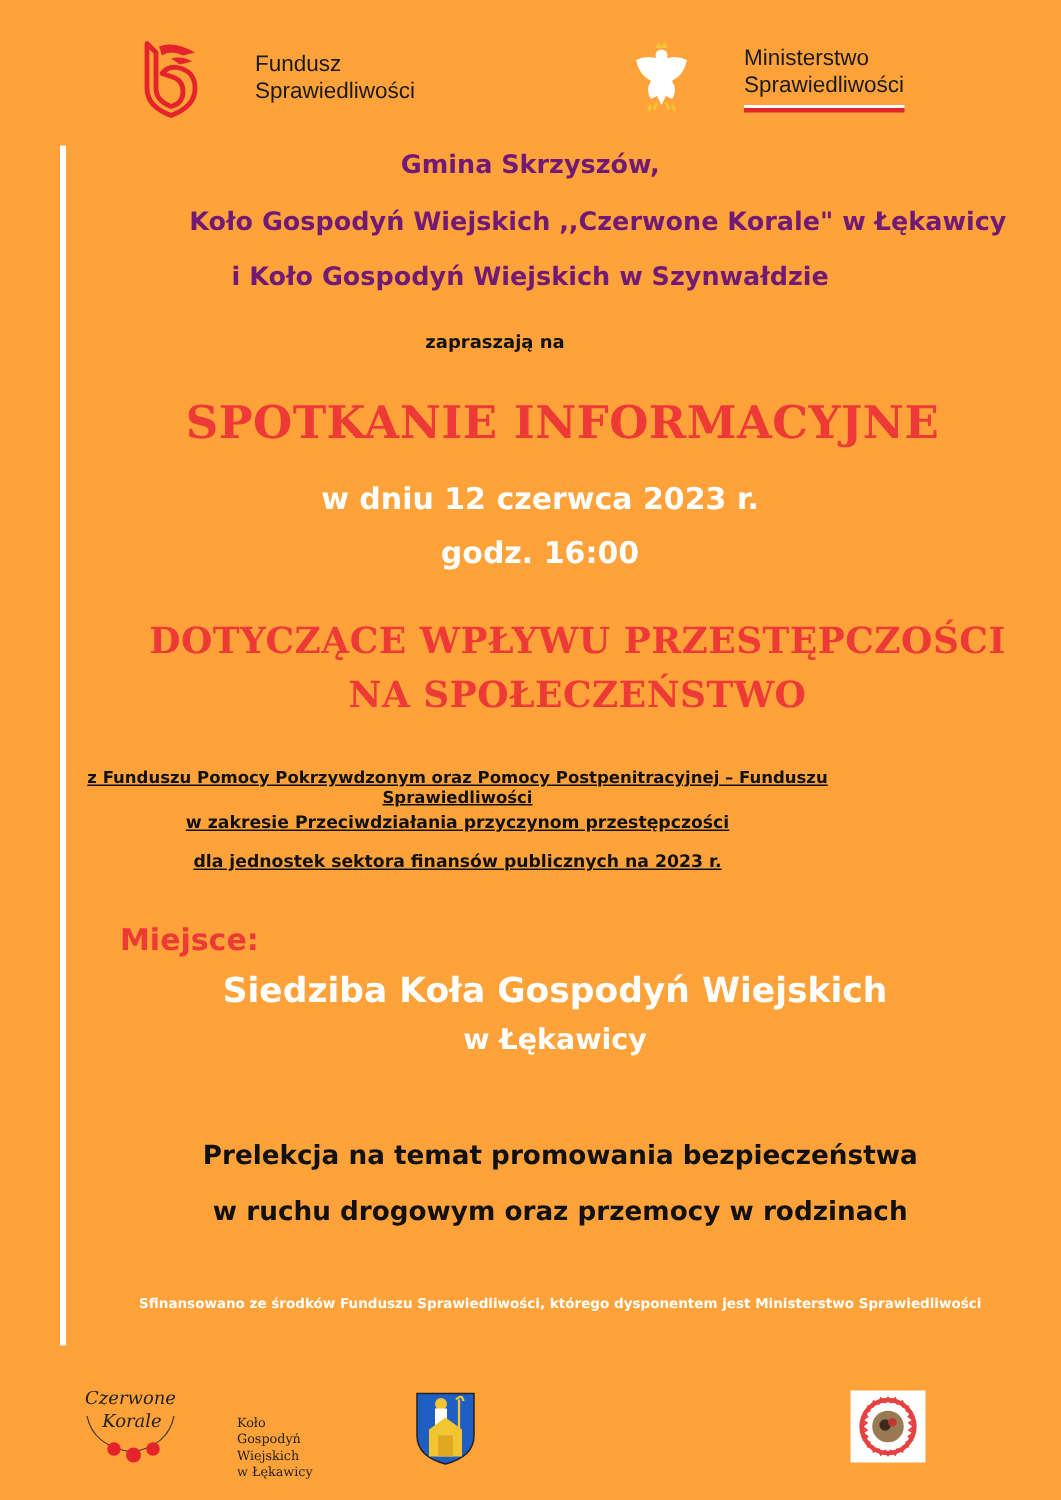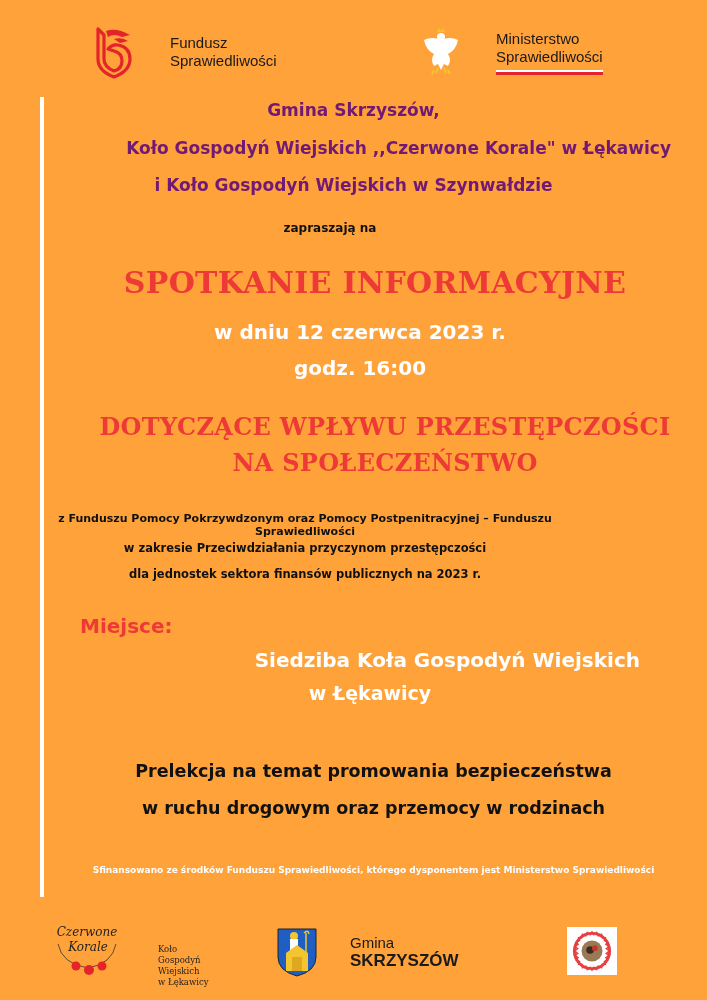--- a/index.html
+++ b/index.html
@@ -37,28 +37,28 @@
 
     
     .title { font-family: "DejaVu Serif", serif; font-weight: bold; color: #ee3a36; letter-spacing: 0.3px; }
     .title-main { top: 265px; left: 95px; width: 560px; text-align: center; font-size: 30px; }
     .date { top: 320px; left: 140px; width: 440px; text-align: center; font-size: 20px; font-weight: bold; }
     .time { top: 356px; left: 220px; width: 280px; text-align: center; font-size: 20px; font-weight: bold; }
     .title-sub1 { top: 412px; left: 80px; width: 610px; text-align: center; font-size: 24px; }
     .title-sub2 { top: 448px; left: 80px; width: 610px; text-align: center; font-size: 24px; }
 
     
-    .fund { font-size: 11.5px; font-weight: bold; color: #111; left: 40px; width: 530px; text-align: center; }
+    .fund { font-size: 11.5px; font-weight: bold; color: #111; left: 40px; width: 530px; text-align: center; text-decoration: underline; }
     .fund1 { top: 512px; font-size: 11px; }
     .fund2 { top: 541px; }
     .fund3 { top: 567px; }
 
     
     .place-label { top: 614px; left: 80px; font-size: 20px; font-weight: bold; color: #ee3a36; }
-    .place1 { top: 648px; left: 100px; width: 540px; text-align: right; font-size: 20px; font-weight: bold; }
+    .place1 { top: 648px; left: 100px; width: 540px; text-align: center; font-size: 23px; font-weight: bold; }
     .place2 { top: 682px; left: 200px; width: 340px; text-align: center; font-size: 19px; font-weight: bold; }
 
     
     .lect { font-size: 17.5px; font-weight: bold; color: #111; left: 60px; width: 627px; text-align: center; }
     .lect1 { top: 761px; }
     .lect2 { top: 798px; }
 
     
     .note { top: 865px; left: 40px; width: 667px; text-align: center; font-size: 9px; font-weight: bold; color: #fff; }
 
@@ -152,24 +152,20 @@
 <div class="abs logo-gs">
   <svg viewBox="0 0 42 50">
     <path d="M2 2 L40 2 L40 30 Q40 44 21 49 Q2 44 2 30 Z" fill="#1f5fc4" stroke="#222" stroke-width="1"></path>
     <circle cx="18" cy="9" r="4" fill="#f2c531"></circle>
     <rect x="14" y="12" width="8" height="12" fill="#fff"></rect>
     <path d="M10 26 L21 18 L32 26 L32 44 L10 44 Z" fill="#f2c531"></path>
     <rect x="16" y="30" width="10" height="14" fill="#e0a820"></rect>
     <path d="M30 6 L30 26" stroke="#f2c531" stroke-width="1.5"></path>
     <path d="M28 6 Q32 2 33 7" fill="none" stroke="#f2c531" stroke-width="1.5"></path>
   </svg>
-  <div class="txt">
-    <div class="t1">Gmina</div>
-    <div class="t2">SKRZYSZÓW</div>
-  </div>
 </div>
 
 <div class="abs logo-seal">
   <svg viewBox="0 0 44 44" width="42" height="42">
     <circle cx="22" cy="22" r="20" fill="#e64040"></circle>
     <circle cx="22" cy="22" r="17" fill="#fff"></circle>
     <circle cx="22" cy="22" r="11" fill="#9a7a55"></circle>
     <circle cx="20" cy="21" r="4" fill="#3a2a20"></circle>
     <circle cx="25" cy="19" r="3" fill="#c0392b"></circle>
     <path d="M22 2 L24 5 L27 2.5 L28.5 6 L32 4.5 L32.5 8 L36 8 L35 11 L38.5 12.5 L36.5 15 L40 17.5 L37 19.5 L40 22 L37 24.5 L40 26.5 L36.5 29 L38.5 31.5 L35 33 L36 36 L32.5 36 L32 39.5 L28.5 38 L27 41.5 L24 39 L22 42 L20 39 L17 41.5 L15.5 38 L12 39.5 L11.5 36 L8 36 L9 33 L5.5 31.5 L7.5 29 L4 26.5 L7 24.5 L4 22 L7 19.5 L4 17.5 L7.5 15 L5.5 12.5 L9 11 L8 8 L11.5 8 L12 4.5 L15.5 6 L17 2.5 L20 5 Z" fill="none" stroke="#e64040" stroke-width="1.5"></path>

